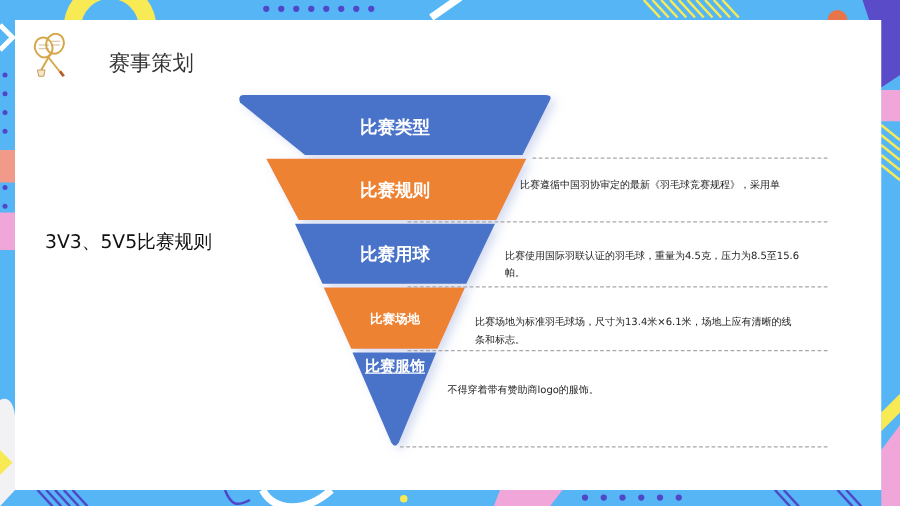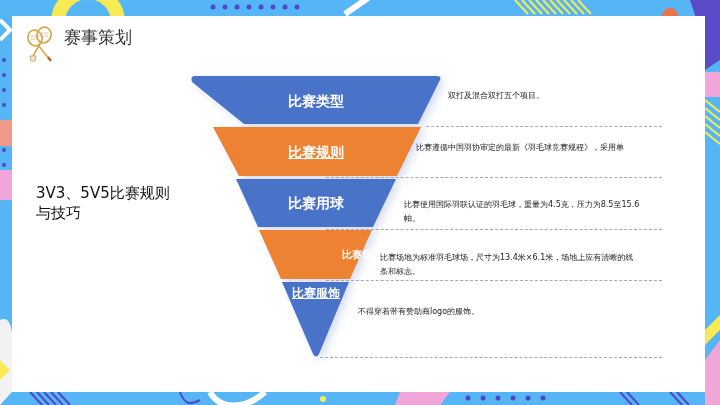--- a/index.html
+++ b/index.html
@@ -11,21 +11,21 @@
   }
   .bg-deco { position: absolute; }
   .card {
     position: absolute;
     left: 12px; top: 16px;
     width: 693px; height: 376px;
     background: #ffffff;
   }
   .header {
     position: absolute; left: 24px; top: 26px;
-    display: flex; align-items: flex-start;
+    display: flex; align-items: flex-end; gap: 23px;
   }
   .header-icon { width: 34px; height: 36px; }
   .header-title {
     margin-left: 6px;
     font-size: 17px; color: #333333;
     font-family: "DejaVu Sans", sans-serif;
   }
   .side-title {
     position: absolute; left: 36px; top: 183px;
     font-size: 15px; font-weight: normal; color: #111111;
@@ -161,52 +161,50 @@
         <line x1="17" y1="10" x2="24" y2="10"></line>
     </g>
     <line x1="24" y1="31" x2="27" y2="35" stroke="#b55a2a" stroke-width="2.2"></line>
     <path d="M6,30 L12,30 L11,35 L7,35 Z" fill="#f4e7c8" stroke="#c49a5a" stroke-width="0.8"></path>
   </svg>
   <span class="header-title">赛事策划</span>
 </div>
 
 <div class="side-title">
   <div>3V3、5V5比赛规则</div>
-  <div>与技巧</div>
 </div>
 
 <svg class="funnel" viewBox="0 0 720 405">
   <defs>
     <filter id="sh" x="-10%" y="-10%" width="130%" height="130%">
       <feDropShadow dx="4" dy="3" stdDeviation="4" flood-color="#8aa0d8" flood-opacity="0.35"></feDropShadow>
     </filter>
   </defs>
   <g filter="url(#sh)">
     <path d="M195,76 L436,76 Q442,76 440,80 L418,124 L244,124 L192,82 Q190,76 195,76 Z" fill="#4a72c9"></path>
     <polygon points="213,127 421,127 397,176 239,176" fill="#ec8232"></polygon>
     <polygon points="236,179 396,179 373,227 258,227" fill="#4a72c9"></polygon>
     <polygon points="259,230 372,230 350,279 281,279" fill="#ec8232"></polygon>
     <path d="M282,282 L349,282 L319,354 Q316,359 313,354 Z" fill="#4a72c9"></path>
   </g>
 </svg>
 
 <div class="layer-label" style="left:316px;top:93px;font-size:14px;text-align:right;">比赛类型</div>
-<div class="layer-label" style="left:316px;top:144px;font-size:14px;text-decoration:underline;">比赛规则</div>
+<div class="layer-label" style="left:316px;top:144px;font-size:14px;">比赛规则</div>
 <div class="layer-label" style="left:316px;top:195px;font-size:14px;">比赛用球</div>
-<div class="layer-label" style="left:316px;top:248px;font-size:10px;margin-left:46px;">比赛场地</div>
+<div class="layer-label" style="left:316px;top:248px;font-size:10px;">比赛场地</div>
 <div class="layer-label" style="left:316px;top:285px;font-size:12px;text-decoration:underline;">比赛服饰</div>
 
 <div class="dash" style="left:426px;top:126px;width:236px;"></div>
 <div class="dash" style="left:326px;top:177px;width:336px;"></div>
 <div class="dash" style="left:326px;top:229px;width:336px;"></div>
 <div class="dash" style="left:326px;top:280px;width:336px;"></div>
 <div class="dash" style="left:320px;top:357px;width:342px;"></div>
 
 <div class="desc" style="left:448px;top:89px;">
-  <div>双打及混合双打五个项目。</div>
 </div>
 <div class="desc" style="left:416px;top:141px;">
   <div>比赛遵循中国羽协审定的最新《羽毛球竞赛规程》，采用单</div>
 </div>
 <div class="desc" style="left:404px;top:198px;">
   <div>比赛使用国际羽联认证的羽毛球，重量为4.5克，压力为8.5至15.6</div>
   <div>帕。</div>
 </div>
 <div class="desc" style="left:380px;top:251px;">
   <div>比赛场地为标准羽毛球场，尺寸为13.4米×6.1米，场地上应有清晰的线</div>

